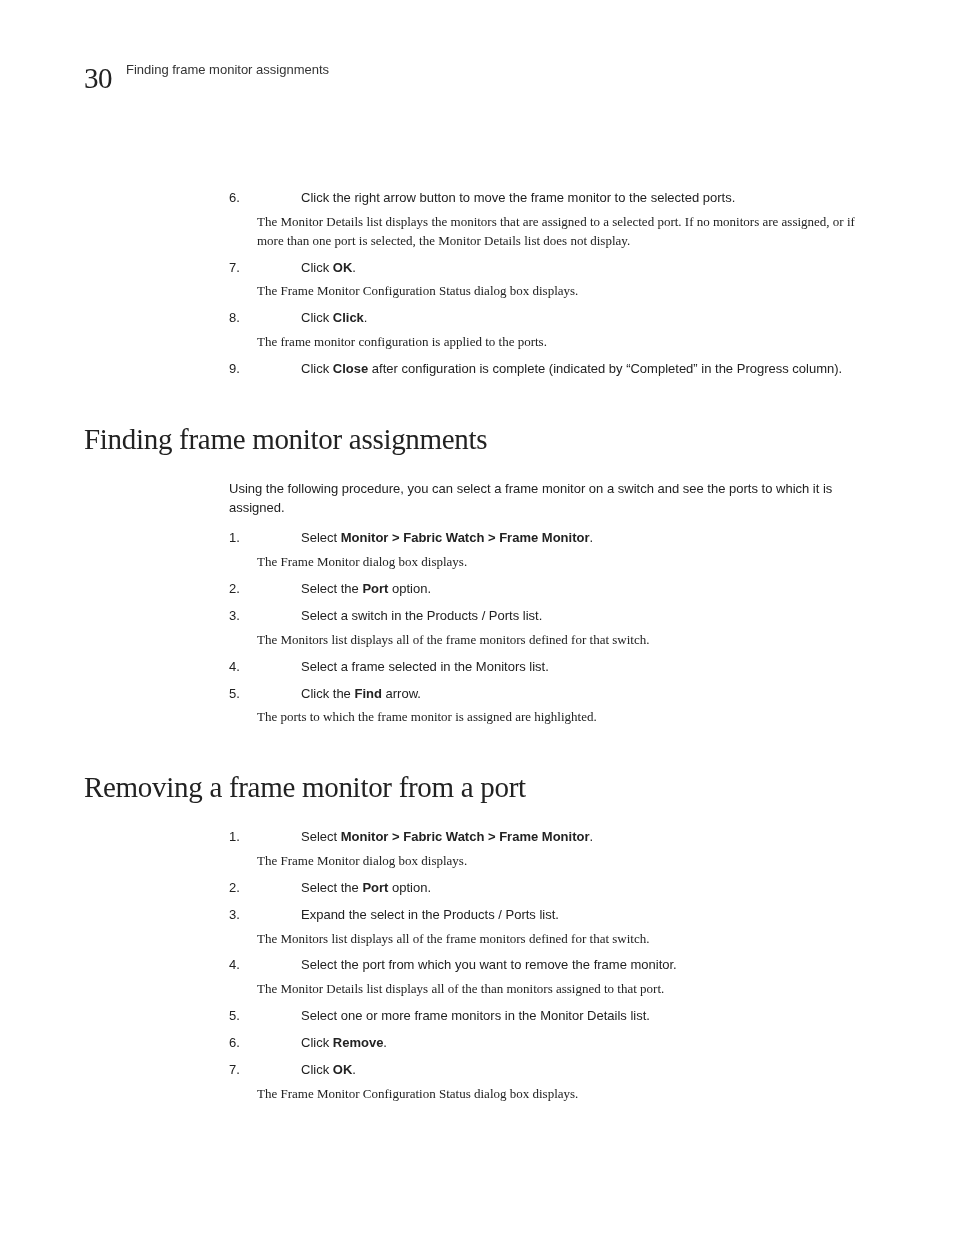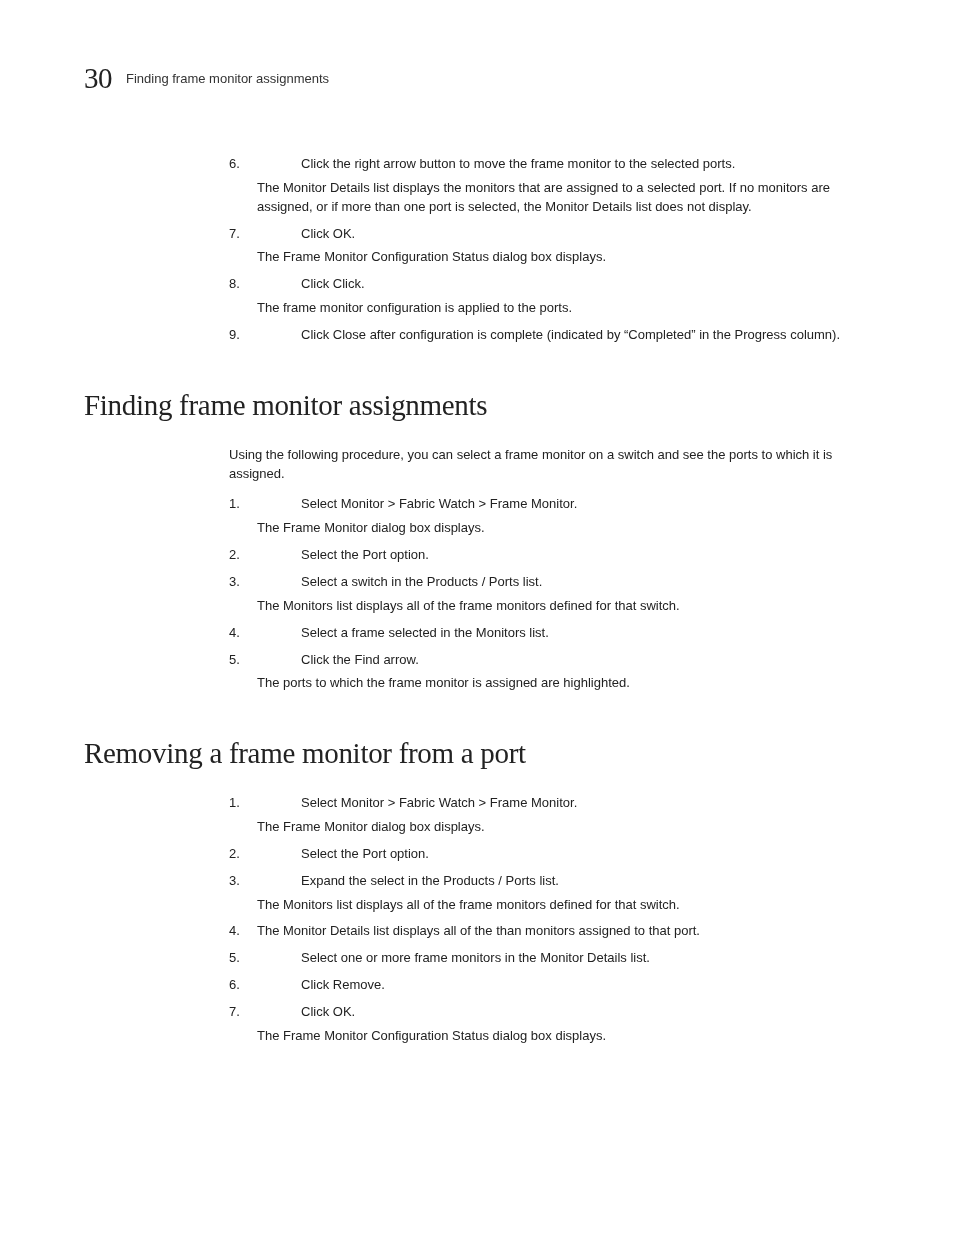--- a/index.html
+++ b/index.html
@@ -9,23 +9,23 @@
     font-family: Arial, Helvetica, sans-serif;
     color: #222;
     width: 954px;
     min-height: 1235px;
   }
   .page {
     padding: 62px 84px 60px 84px;
   }
   .header-row {
     display: flex;
-    align-items: center;
+    align-items: flex-start;
     gap: 14px;
-    margin-bottom: 60px;
+    margin-bottom: 94px;
   }
   .chapter-num {
     font-family: Georgia, "Times New Roman", serif;
     font-size: 29px;
     font-weight: 400;
     letter-spacing: -0.5px;
   }
   .running-title {
     font-size: 13px;
     color: #333;
@@ -58,22 +58,23 @@
     padding-left: 28px;
     margin-bottom: 8px;
   }
   ol.steps > li .num {
     position: absolute;
     left: 0;
     top: 0;
   }
   ol.steps > li p {
     margin: 5px 0 0 0;
+    font-family: Liberation Serif, serif;
   }
-  .bold { font-weight: normal; }
+  .bold { font-weight: bold; }
   .step-text { display: inline; margin-left: 44px; }
 </style>
 </head>
 <body>
 
 <div class="page">
   <div class="header-row">
     <span class="chapter-num">30</span>
     <span class="running-title">Finding frame monitor assignments</span>
   </div>
@@ -98,20 +99,20 @@
           <li><span class="num">4.</span><span class="step-text"><span>Select a frame selected in the Monitors list.</span></span></li>
           <li><span class="num">5.</span><span class="step-text"><span>Click the </span><span class="bold">Find</span><span> arrow.</span></span><p>The ports to which the frame monitor is assigned are highlighted.</p></li>
         </ol>
       </div>
       <h1 class="section">Removing a frame monitor from a port</h1>
       <div class="body-block">
         <ol class="steps">
           <li><span class="num">1.</span><span class="step-text"><span>Select </span><span class="bold">Monitor &gt; Fabric Watch &gt; Frame Monitor</span><span>.</span></span><p>The Frame Monitor dialog box displays.</p></li>
           <li><span class="num">2.</span><span class="step-text"><span>Select the </span><span class="bold">Port</span><span> option.</span></span></li>
           <li><span class="num">3.</span><span class="step-text"><span>Expand the select in the Products / Ports list.</span></span><p>The Monitors list displays all of the frame monitors defined for that switch.</p></li>
-          <li><span class="num">4.</span><p>The Monitor Details list displays all of the than monitors assigned to that port.</p></li>
+          <li><span class="num">4.</span><span class="step-text"><span>Select the port from which you want to remove the frame monitor.</span></span><p>The Monitor Details list displays all of the than monitors assigned to that port.</p></li>
           <li><span class="num">5.</span><span class="step-text"><span>Select one or more frame monitors in the Monitor Details list.</span></span></li>
           <li><span class="num">6.</span><span class="step-text"><span>Click </span><span class="bold">Remove</span><span>.</span></span></li>
           <li><span class="num">7.</span><span class="step-text"><span>Click </span><span class="bold">OK</span><span>.</span></span><p>The Frame Monitor Configuration Status dialog box displays.</p></li>
         </ol>
       </div>
     </div>
 </div>
 
 </body></html>

